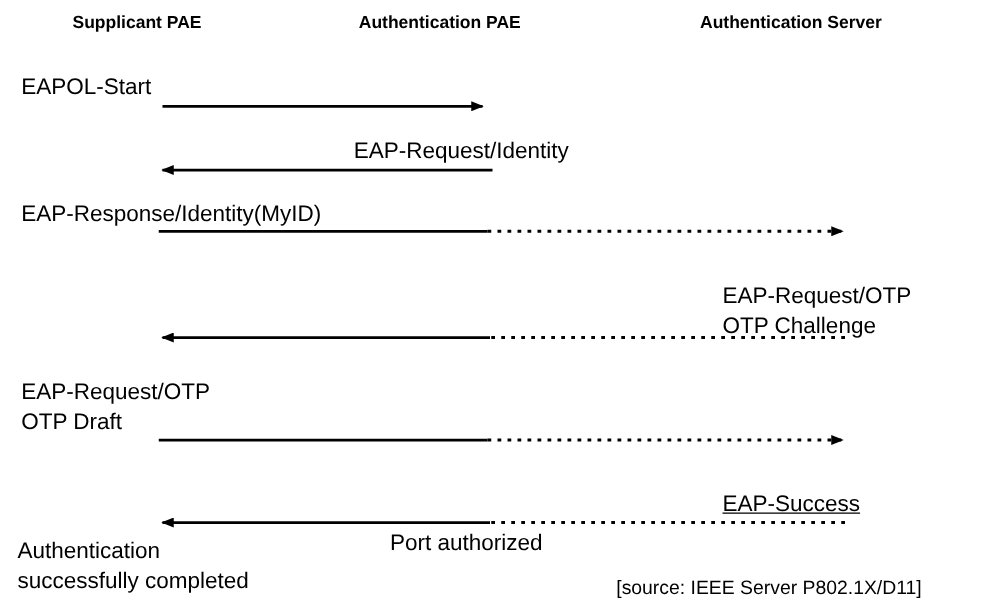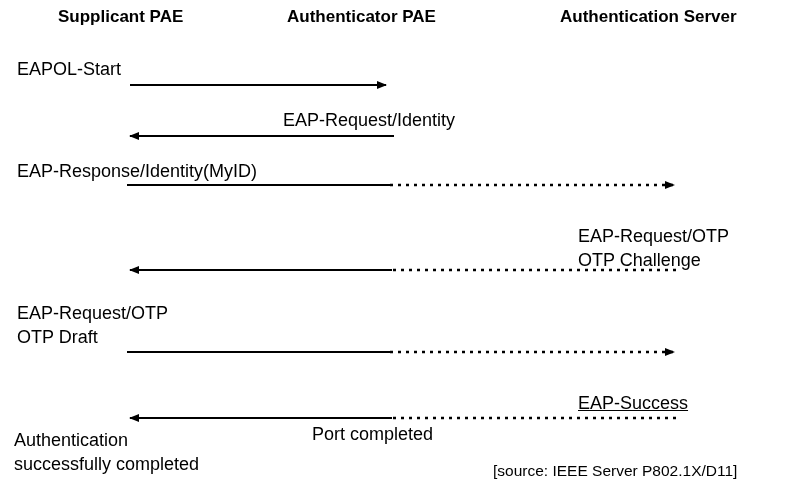--- a/index.html
+++ b/index.html
@@ -12,21 +12,21 @@
     width: 792px;
     height: 488px;
     background: #ffffff;
     overflow: hidden;
     font-family: "Liberation Sans", sans-serif;
     color: #000000;
   }
   .lane-header {
     position: absolute;
     font-weight: bold;
-    font-size: 17px;
+    font-size: 14px;
     line-height: 22px;
     white-space: nowrap;
     color: #000000;
   }
   .msg-label {
     position: absolute;
     font-size: 18px;
     line-height: 23px;
     white-space: nowrap;
     color: #000000;
@@ -49,42 +49,42 @@
     height: 488px;
     overflow: visible;
   }
 </style>
 </head>
 <body>
 
 <div id="page">
 
   <div class="lane-header" style="left:58px; top:6px;">Supplicant PAE</div>
-  <div class="lane-header" style="left:287px; top:6px;">Authenticator PAE</div>
+  <div class="lane-header" style="left:287px; top:6px;">Authentication PAE</div>
   <div class="lane-header" style="left:560px; top:6px;">Authentication Server</div>
 
   <div class="msg-label" style="left:17px; top:58px;">EAPOL-Start</div>
 
   <div class="msg-label" style="left:17px; top:160px;">EAP-Response/Identity(MyID)</div>
 
   <div class="msg-label" style="left:283px; top:109px;">EAP-Request/Identity</div>
 
   <div class="msg-label two-line" style="left:578px; top:224px;">
     <div>EAP-Request/OTP</div>
     <div>OTP Challenge</div>
   </div>
 
   <div class="msg-label two-line" style="left:17px; top:301px;">
     <div>EAP-Request/OTP</div>
     <div>OTP Draft</div>
   </div>
 
   <div class="msg-label" style="left:578px; top:392px;text-decoration:underline;">EAP-Success</div>
 
-  <div class="msg-label" style="left:312px; top:423px;">Port completed</div>
+  <div class="msg-label" style="left:312px; top:423px;">Port authorized</div>
 
   <div class="msg-label two-line" style="left:14px; top:428px;">
     <div>Authentication</div>
     <div>successfully completed</div>
   </div>
 
   <div class="source-note" style="left:493px; top:462px;">[source: IEEE Server P802.1X/D11]</div>
 
   <svg class="arrow-svg" viewBox="0 0 792 488" xmlns="http://www.w3.org/2000/svg">
     <defs>

